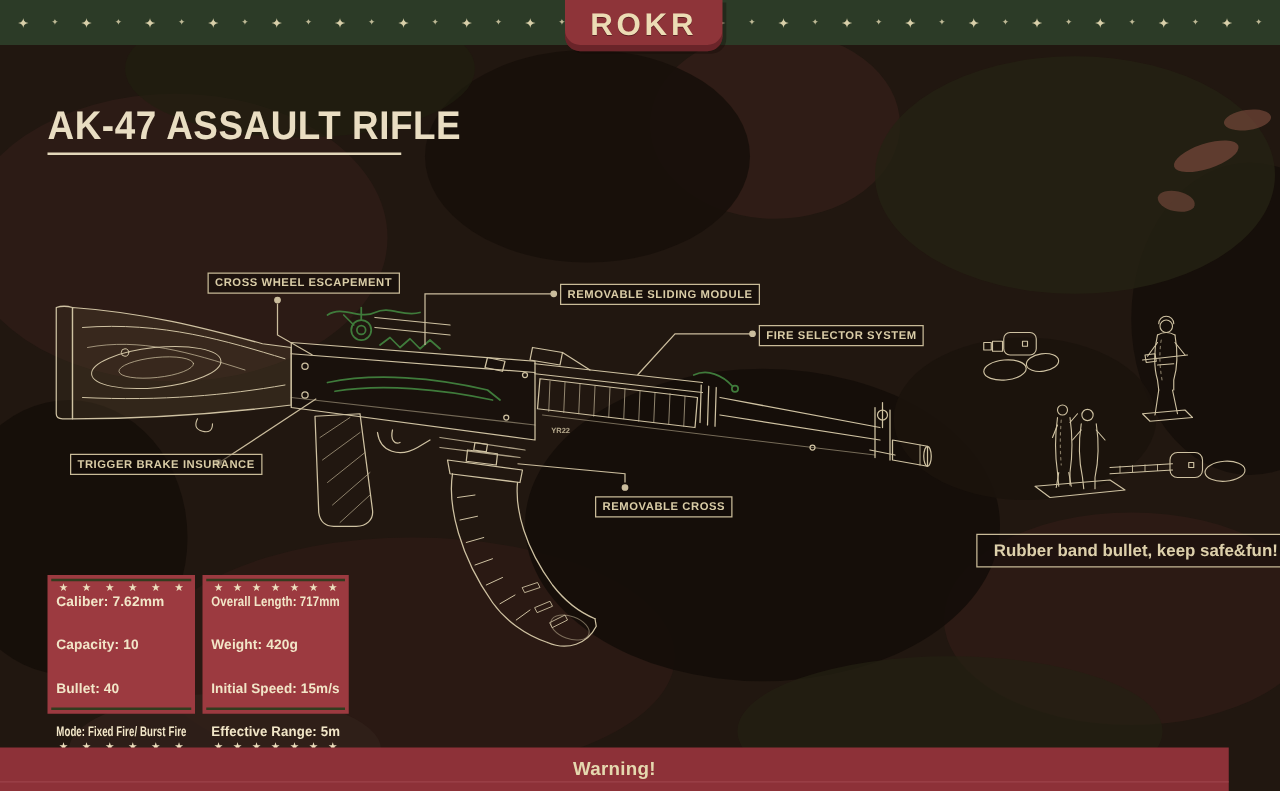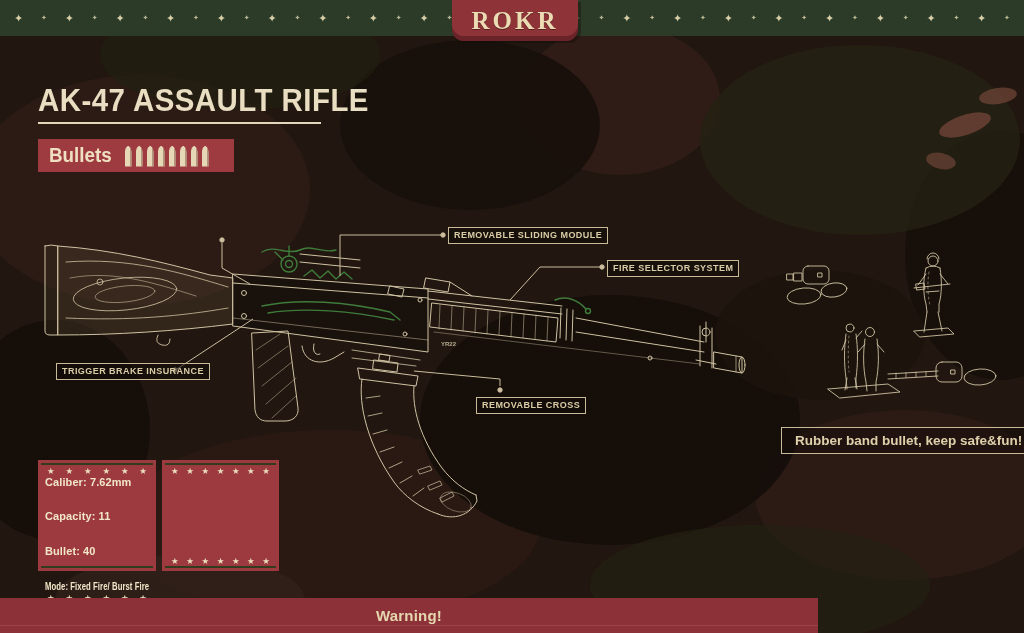--- a/index.html
+++ b/index.html
@@ -24,21 +24,21 @@
   .star-row span{line-height:1;}
   .star-row span:nth-child(odd){font-size:11px;}
   .star-row span:nth-child(even){font-size:7px; opacity:.85;}
   .rokr-tab{
     position:absolute; left:452px; top:0; width:126px; height:41px;
     background:#8e3439; border-radius:0 0 12px 12px;
     box-shadow:inset 0 -5px 0 rgba(40,10,12,.35), 3px 2px 0 rgba(20,8,6,.35);
     display:flex; align-items:center; justify-content:center; z-index:6;
   }
   .rokr-tab span{
-    font-family:Liberation Serif, serif; font-weight:bold; font-size:25px;
+    font-family:Liberation Sans, sans-serif; font-weight:bold; font-size:25px;
     letter-spacing:3px; color:#ecdcb4; text-shadow:0 1px 0 rgba(40,10,10,.5);
   }
 
   
   .page-title{
     position:absolute; left:38px; top:82px; margin:0; z-index:4;
     font-size:32px; font-weight:bold; color:#e9ddc2; letter-spacing:.5px;
     transform:scaleX(.92); transform-origin:left center; white-space:nowrap;
   }
   .title-underline{
@@ -91,21 +91,21 @@
     font-family:"DejaVu Sans", sans-serif;
   }
   .spec-lines{display:flex; flex-direction:column; gap:21px;}
   .spec-line{
     font-size:11px; font-weight:bold; color:#f2e6c8; white-space:nowrap;
     transform-origin:left center; line-height:1.25; letter-spacing:.1px;
   }
 
   
   .warning-bar{
-    position:absolute; left:0; bottom:0; width:818px; height:35px;
+    position:absolute; left:0; bottom:0; width:983px; height:35px;
     background:#8d3138; z-index:5; display:flex; align-items:center; justify-content:center;
     color:#e5d8af; font-size:15px; font-weight:bold; letter-spacing:.2px;
   }
   .warning-bar::after{
     content:""; position:absolute; left:0; right:0; bottom:7px; height:1px;
     background:#a14a50; opacity:.75;
   }
   .warning-bar .wtext{margin-left:9px;}
 </style>
 </head>
@@ -313,53 +313,41 @@
         <span>✦</span>
         <span>✦</span>
       </div>
     <div class="rokr-tab">
       <span>ROKR</span>
     </div>
   </header>
 
   <h1 class="page-title">AK-47 ASSAULT RIFLE</h1>
   <div class="title-underline"></div>
-  <div class="bullets-box">
-    <span class="bullets-label">Bullets</span>
-    <span class="bullet-row">
-        <span></span>
-        <span></span>
-        <span></span>
-        <span></span>
-        <span></span>
-        <span></span>
-        <span></span>
-        <span></span>
-      </span>
-  </div>
-
+
+  <div class="callout" style="left:166px; top:218px;">CROSS WHEEL ESCAPEMENT</div>
   <div class="callout" style="left:448px; top:227px;">REMOVABLE SLIDING MODULE</div>
   <div class="callout" style="left:607px; top:260px;">FIRE SELECTOR SYSTEM</div>
   <div class="callout" style="left:56px; top:363px;text-align:right;">TRIGGER BRAKE INSURANCE</div>
   <div class="callout" style="left:476px; top:397px;">REMOVABLE CROSS</div>
 
   <div class="safety-note">Rubber band bullet, keep safe&amp;fun!</div>
 
   <div class="spec-box spec-box-1">
     <div class="spec-star-row">
         <span>★</span>
         <span>★</span>
         <span>★</span>
         <span>★</span>
         <span>★</span>
         <span>★</span>
       </div>
     <div class="spec-lines">
       <div class="spec-line fit">Caliber: 7.62mm</div>
-      <div class="spec-line fit">Capacity: 11</div>
+      <div class="spec-line fit">Capacity: 10</div>
       <div class="spec-line fit">Bullet: 40</div>
       <div class="spec-line fit" style="transform: scaleX(0.702703);">Mode: Fixed Fire/ Burst Fire</div>
     </div>
     <div class="spec-star-row">
         <span>★</span>
         <span>★</span>
         <span>★</span>
         <span>★</span>
         <span>★</span>
         <span>★</span>
@@ -369,20 +357,26 @@
   <div class="spec-box spec-box-2">
     <div class="spec-star-row">
         <span>★</span>
         <span>★</span>
         <span>★</span>
         <span>★</span>
         <span>★</span>
         <span>★</span>
         <span>★</span>
       </div>
+    <div class="spec-lines">
+      <div class="spec-line fit" style="transform: scaleX(0.830645);">Overall Length: 717mm</div>
+      <div class="spec-line fit">Weight:  420g</div>
+      <div class="spec-line fit" style="transform: scaleX(0.980952);">Initial Speed: 15m/s</div>
+      <div class="spec-line fit" style="transform: scaleX(0.962617);">Effective Range: 5m</div>
+    </div>
     <div class="spec-star-row">
         <span>★</span>
         <span>★</span>
         <span>★</span>
         <span>★</span>
         <span>★</span>
         <span>★</span>
         <span>★</span>
       </div>
   </div>

